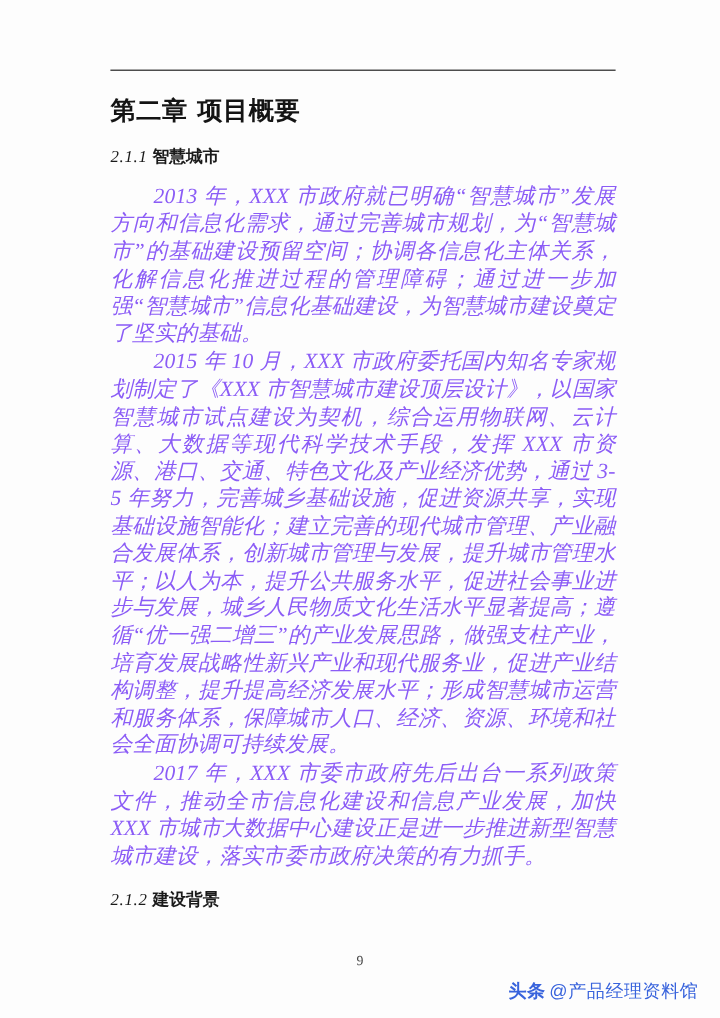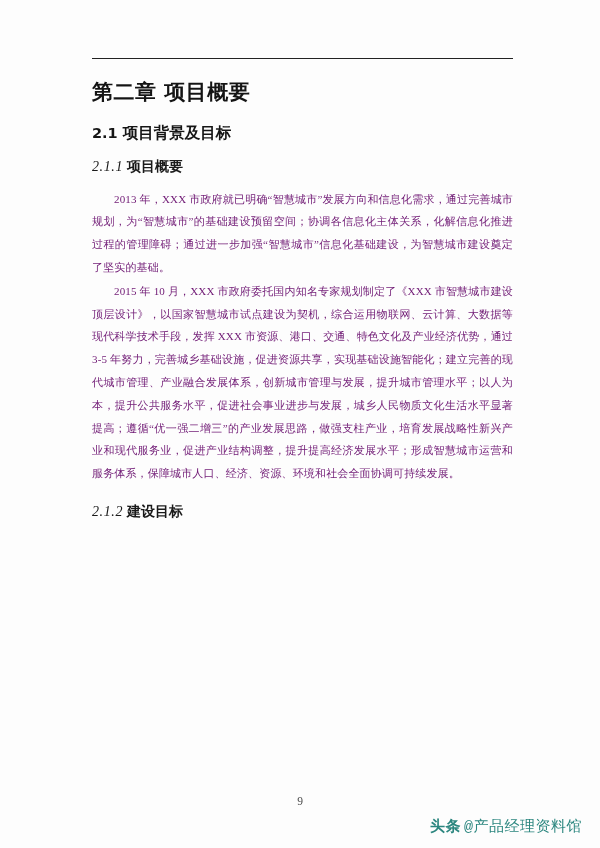--- a/index.html
+++ b/index.html
@@ -67,79 +67,78 @@
     font-family: "Liberation Serif", serif;
     font-weight: normal;
     letter-spacing: 0.6px;
     margin-right: 4px;
     font-style: italic;
   }
   .h3.spaced {
     margin-top: 18px;
   }
   p.body {
-    font-size: 11px;
+    font-size: 18px;
     line-height: 22.8px;
     margin: 0 0 1px 0;
     text-indent: 2em;
     text-align: justify;
     text-justify: inter-ideograph;
-    color: #701a75;
+    color: #8b5cf6;
     letter-spacing: 0.15px;
+    font-style: italic;
   }
   .pagenum {
     position: absolute;
     left: 0;
     top: 795px;
     width: 600px;
     text-align: center;
     font-size: 11.5px;
     color: #4a4a4a;
     font-family: "Liberation Serif", serif;
   }
   .watermark {
     position: absolute;
     right: 18px;
     top: 817px;
     font-size: 15px;
-    color: #0f766e;
-    font-family: Liberation Mono, monospace;
+    color: #1d4ed8;
+    font-family: Liberation Sans, sans-serif;
     letter-spacing: 0.5px;
     white-space: nowrap;
     opacity: 0.88;
   }
   .watermark .wm-brand {
     font-weight: bold;
     margin-right: 3px;
   }
 </style>
 </head>
 <body>
 
 <div class="page">
 
   <div class="content">
 
     <div class="top-rule"></div>
 
     <h1 class="chapter-title">第二章 项目概要</h1>
 
-    <h2 class="h2">
-      <span class="num">2.1</span><span>项目背景及目标</span>
-    </h2>
 
     <h3 class="h3">
-      <span class="num">2.1.1</span><span>项目概要</span>
+      <span class="num">2.1.1</span><span>智慧城市</span>
     </h3>
 
     <p class="body">2013 年，XXX 市政府就已明确“智慧城市”发展方向和信息化需求，通过完善城市规划，为“智慧城市”的基础建设预留空间；协调各信息化主体关系，化解信息化推进过程的管理障碍；通过进一步加强“智慧城市”信息化基础建设，为智慧城市建设奠定了坚实的基础。</p>
     <p class="body">2015 年 10 月，XXX 市政府委托国内知名专家规划制定了《XXX 市智慧城市建设顶层设计》，以国家智慧城市试点建设为契机，综合运用物联网、云计算、大数据等现代科学技术手段，发挥 XXX 市资源、港口、交通、特色文化及产业经济优势，通过 3-5 年努力，完善城乡基础设施，促进资源共享，实现基础设施智能化；建立完善的现代城市管理、产业融合发展体系，创新城市管理与发展，提升城市管理水平；以人为本，提升公共服务水平，促进社会事业进步与发展，城乡人民物质文化生活水平显著提高；遵循“优一强二增三”的产业发展思路，做强支柱产业，培育发展战略性新兴产业和现代服务业，促进产业结构调整，提升提高经济发展水平；形成智慧城市运营和服务体系，保障城市人口、经济、资源、环境和社会全面协调可持续发展。</p>
+    <p class="body">2017 年，XXX 市委市政府先后出台一系列政策文件，推动全市信息化建设和信息产业发展，加快 XXX 市城市大数据中心建设正是进一步推进新型智慧城市建设，落实市委市政府决策的有力抓手。</p>
 
     <h3 class="h3 spaced">
-      <span class="num">2.1.2</span><span>建设目标</span>
+      <span class="num">2.1.2</span><span>建设背景</span>
     </h3>
 
 
   </div>
 
   <div class="pagenum">9</div>
 
   <div class="watermark">
     <span class="wm-brand">头条</span><span>@产品经理资料馆</span>
   </div>

